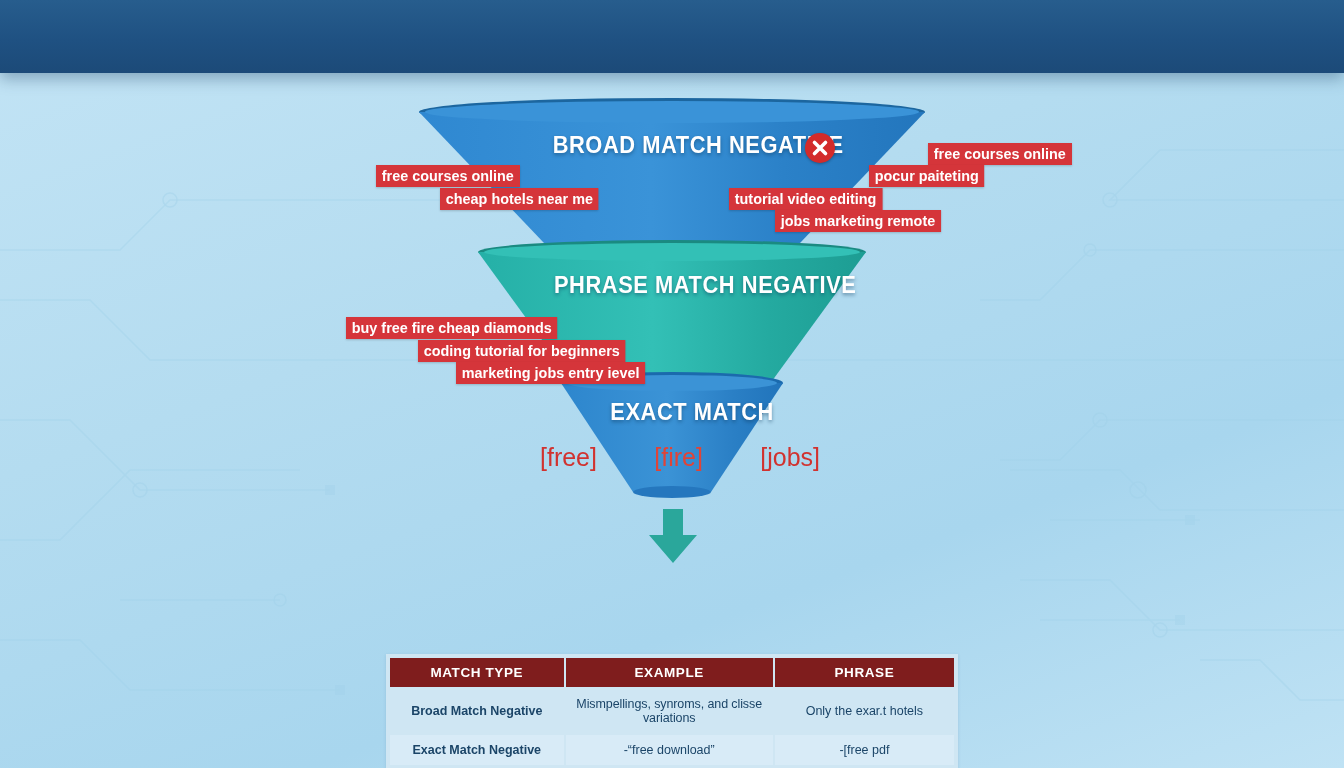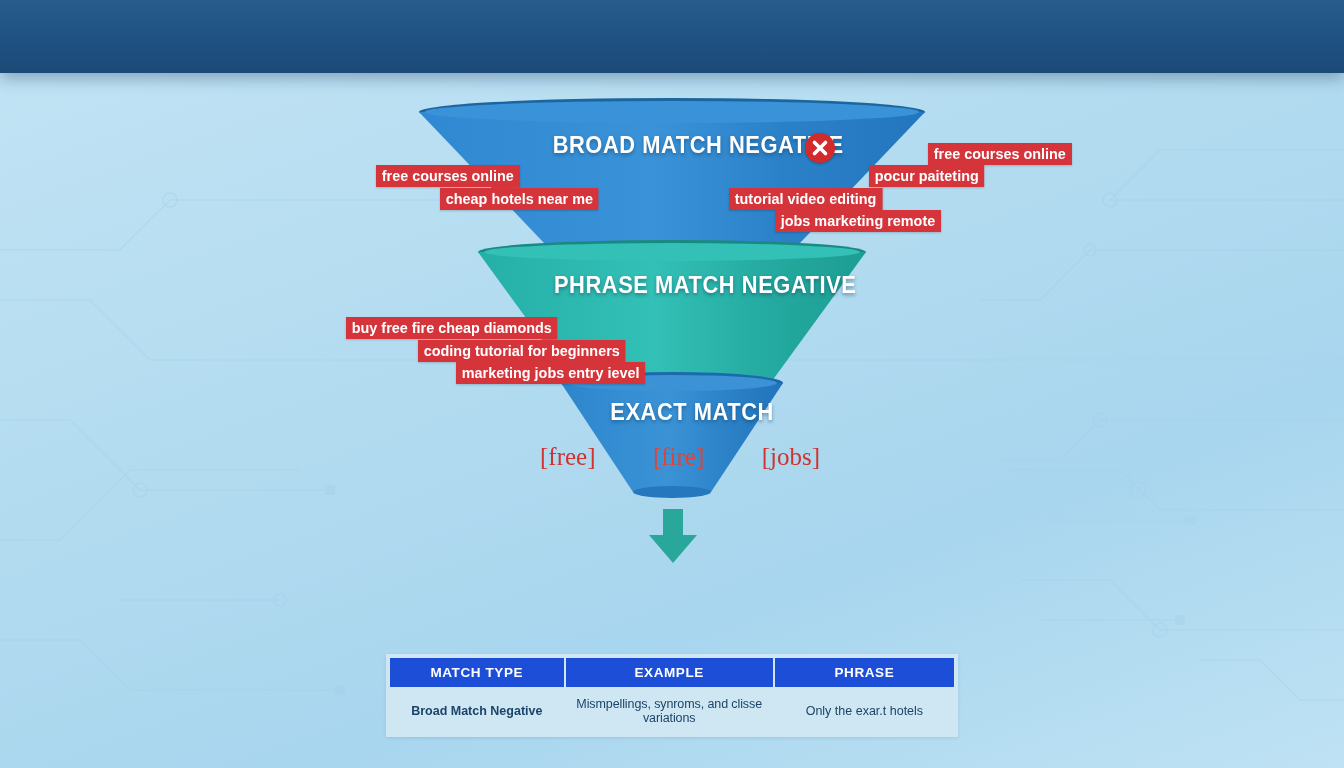--- a/index.html
+++ b/index.html
@@ -118,21 +118,21 @@
   
   .bracket-row {
     position: absolute;
     left: 540px; top: 443px;
     width: 280px;
     display: flex;
     justify-content: space-between;
     font-size: 25px;
     color: #d1322f;
     z-index: 5;
-    font-family: Liberation Serif, serif;
+    font-family: Liberation Sans, sans-serif;
   }
   .bracket-row span { white-space: nowrap; }
   .bracket-row span.mid { color: #e04437; }
 
   
   .outcome {
     position: absolute;
     z-index: 4;
     text-align: center;
   }
@@ -175,21 +175,21 @@
     box-sizing: border-box;
     box-shadow: 0 1px 3px rgba(40,90,130,0.15);
   }
   table.matrix {
     border-collapse: separate;
     border-spacing: 2px;
     width: 100%;
     table-layout: fixed;
   }
   table.matrix th {
-    background: #1d4ed8;
+    background: #7f1d1d;
     color: #ffffff;
     font-size: 13.5px;
     font-weight: bold;
     letter-spacing: 0.6px;
     padding: 7px 0;
     text-align: center;
   }
   table.matrix td {
     background: #d2e7f4;
     color: #1b4568;
@@ -342,17 +342,22 @@
           <th>EXAMPLE</th>
           <th>PHRASE</th>
         </tr>
       </thead>
       <tbody>
         <tr class="row-a">
           <td class="match-type">Broad Match Negative</td>
           <td class="smallblur">Mismpellings, synroms, and clisse variations</td>
           <td class="tiny">Only the exar.t hotels</td>
         </tr>
+        <tr class="row-b">
+          <td class="match-type">Exact Match Negative</td>
+          <td class="tiny">-“free download”</td>
+          <td class="tiny">-[free pdf</td>
+        </tr>
       </tbody>
     </table>
   </div>
 
 </div>
 
 </body></html>

